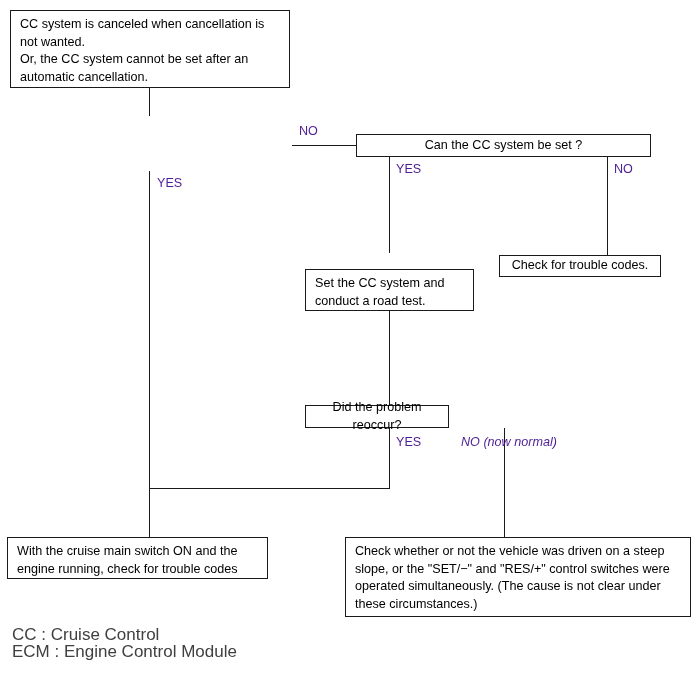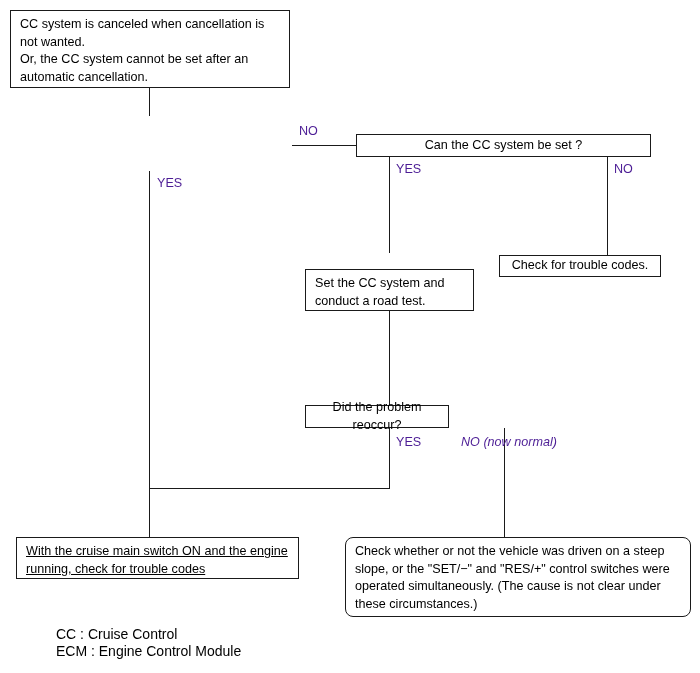--- a/index.html
+++ b/index.html
@@ -53,48 +53,47 @@
   .edge-label {
     position: absolute;
     font-size: 12.6px;
     line-height: 15px;
     color: #4c1d95;
     white-space: nowrap;
     z-index: 2;
   }
   .legend {
     position: absolute;
-    font-size: 14px;
+    font-size: 17px;
     line-height: 17px;
-    color: #000000;
+    color: #404040;
     white-space: pre-line;
     z-index: 2;
-    margin-left: 44px;
   }
 </style>
 </head>
 <body>
 
 <div id="canvas">
 
   <div class="box pad" style="left:10px; top:10px; width:280px; height:78px;">CC system is canceled when cancellation is not wanted.
 Or, the CC system cannot be set after an automatic cancellation.</div>
 
 
   <div class="box center" style="left:356px; top:134px; width:295px; height:23px;">Can the CC system be set ?</div>
 
   <div class="box pad" style="left:305px; top:253px; width:169px; height:42px;margin-top:16px;">Set the CC system and conduct a road test.</div>
 
   <div class="box center" style="left:499px; top:255px; width:162px; height:22px;">Check for trouble codes.</div>
 
   <div class="box center" style="left:305px; top:405px; width:144px; height:23px;">Did the problem reoccur?</div>
 
-  <div class="box pad" style="left:16px; top:537px; width:283px; height:42px;text-decoration:underline;">With the cruise main switch ON and the engine running, check for trouble codes</div>
+  <div class="box pad" style="left:7px; top:537px; width:261px; height:42px;">With the cruise main switch ON and the engine running, check for trouble codes</div>
 
-  <div class="box pad" style="left:345px; top:537px; width:346px; height:80px;border-radius:8px;">Check whether or not the vehicle was driven on a steep slope, or the "SET/−" and "RES/+" control switches were operated simultaneously. (The cause is not clear under these circumstances.)</div>
+  <div class="box pad" style="left:345px; top:537px; width:346px; height:80px;">Check whether or not the vehicle was driven on a steep slope, or the "SET/−" and "RES/+" control switches were operated simultaneously. (The cause is not clear under these circumstances.)</div>
 
   <div class="vline" style="left:149px; top:88px; height:28px;"></div>
 
   <div class="hline" style="left:292px; top:145px; width:64px;"></div>
 
   <div class="vline" style="left:149px; top:171px; height:366px;"></div>
 
   <div class="vline" style="left:389px; top:157px; height:96px;"></div>
 
   <div class="vline" style="left:607px; top:157px; height:98px;"></div>

